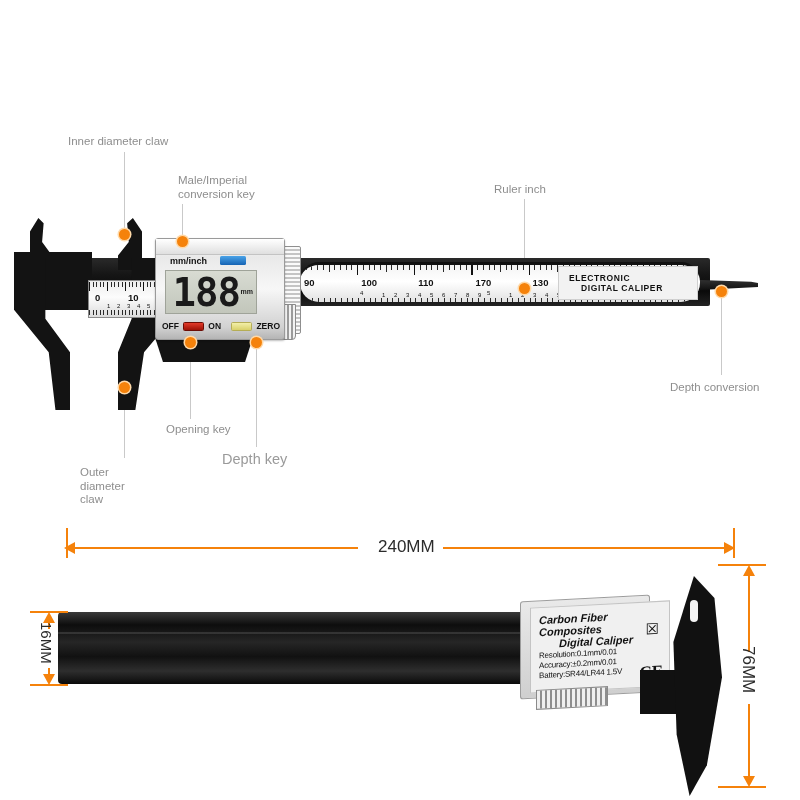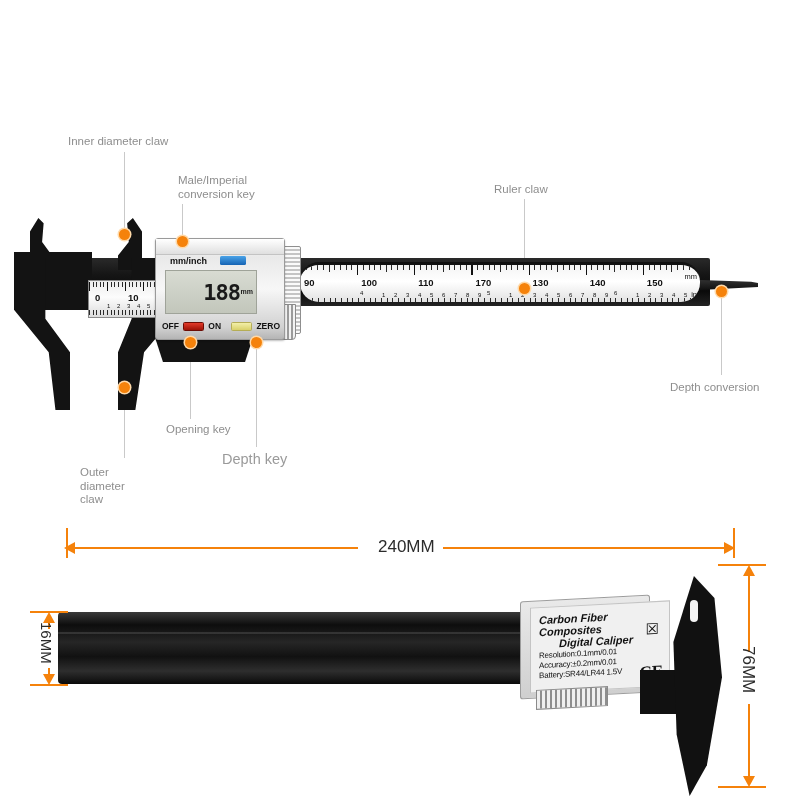--- a/index.html
+++ b/index.html
@@ -104,21 +104,21 @@
   .bluebtn { position: absolute; left: 64px; top: 17px; width: 26px; height: 9px;
     background: linear-gradient(180deg,#4aa3e8,#1664b4); border-radius: 1.5px; }
   .lcd {
     position: absolute; left: 9px; top: 31px; width: 92px; height: 44px;
     background: linear-gradient(180deg,#d8dbd2 0%, #cdd1c7 50%, #c2c6bb 100%);
     border: 1px solid #9fa399;
   }
   .digits {
     position: absolute; right: 16px; top: 3px;
     font-family: "DejaVu Sans Mono", monospace;
-    font-size: 22px; font-weight: bold; color: #1a1a1a;
+    font-size: 39px; font-weight: bold; color: #1a1a1a;
     letter-spacing: -1px; line-height: 38px;
   }
   .lcdunit { position: absolute; right: 3px; top: 17px; font-size: 7px; font-weight: bold; color:#1a1a1a; }
   .btnrow { position: absolute; left: 6px; top: 80px; width: 118px; height: 14px;
     display: flex; align-items: center; gap: 4px; }
   .btnrow span { font-size: 8.5px; font-weight: bold; color: #111; }
   .redbtn { width: 26px; height: 9px; background: linear-gradient(180deg,#e33b2a,#9d1206); border:1px solid #6d0c04; border-radius:1.5px; }
   .yellowbtn { width: 26px; height: 9px; background: linear-gradient(180deg,#f2efa8,#d9d06a); border:1px solid #b5ad55; border-radius:1.5px; }
 
   
@@ -232,21 +232,21 @@
 <div id="stage">
 
 
   <div class="callout" style="left:68px; top:135px;">Inner diameter claw</div>
   <div class="leader" style="left:124px; top:152px; height:82px;"></div>
 
   <div class="callout" style="left:178px; top:174px;">Male/Imperial
 conversion key</div>
   <div class="leader" style="left:182px; top:204px; height:38px;"></div>
 
-  <div class="callout" style="left:494px; top:183px;">Ruler claw</div>
+  <div class="callout" style="left:494px; top:183px;">Ruler inch</div>
   <div class="leader" style="left:524px; top:199px; height:64px;"></div>
 
   <div class="callout" style="left:670px; top:381px;">Depth conversion</div>
   <div class="leader" style="left:721px; top:291px; height:84px;"></div>
 
   <div class="callout" style="left:166px; top:423px;">Opening key</div>
   <div class="leader" style="left:190px; top:343px; height:76px;"></div>
 
   <div class="callout zero" style="left:222px; top:453px;">Depth key</div>
   <div class="leader" style="left:256px; top:343px; height:104px;"></div>
@@ -438,20 +438,24 @@
           <div class="snum small" style="left: 348px; top: 27px;">2</div>
           <div class="snum small" style="left: 360px; top: 27px;">3</div>
           <div class="snum small" style="left: 372px; top: 27px;">4</div>
           <div class="snum small" style="left: 384px; top: 27px;">5</div>
           <div class="snum small" style="left: 396px; top: 27px;">6</div>
         </div>
       <div class="unitlbl" style="top:7px;">mm</div>
       <div class="unitlbl" style="top:25px;">in</div>
     </div>
 
+    <div class="brandplate">
+      <div>ELECTRONIC</div>
+      <div class="l2">DIGITAL CALIPER</div>
+    </div>
 
     <div class="depthrod"></div>
 
     <div class="jaw jaw-body-left"></div>
     <div class="jaw jaw-upper-fixed"></div>
     <div class="jaw jaw-upper-slide"></div>
     <div class="jaw jaw-lower-fixed"></div>
     <div class="jaw jaw-lower-slide"></div>
     <div class="slider-body"></div>
 

